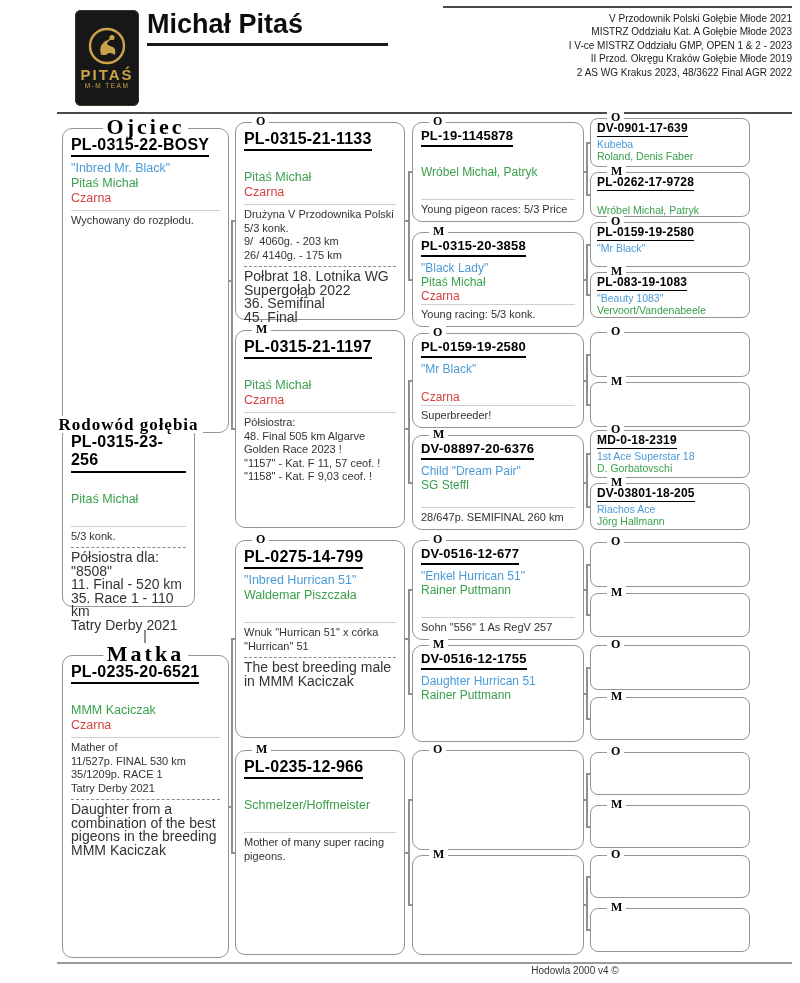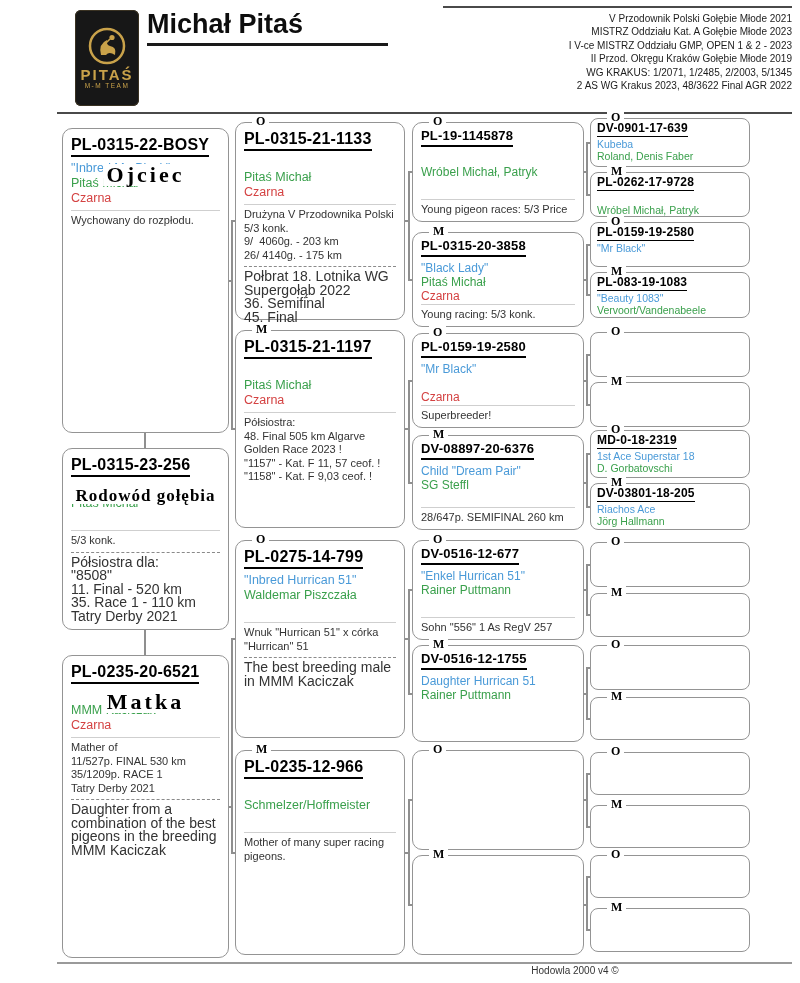--- a/index.html
+++ b/index.html
@@ -20,21 +20,21 @@
   .addr{position:absolute;left:148px;top:52px;font-size:13px;line-height:16.5px;color:#1c1c1c;}
   .ach{position:absolute;left:400px;top:12px;width:392px;text-align:right;font-size:10px;
        line-height:13.4px;color:#1c1c1c;}
 
   
   .tree{position:absolute;left:0;top:0;width:800px;height:983px;}
   .pbox{position:absolute;border:1.5px solid #949494;border-radius:10px;background:#fff;
         box-sizing:border-box;display:flex;flex-direction:column;padding:7px 8px 5px 8px;z-index:1;}
   .blabel{position:absolute;top:-8px;left:16px;background:#fff;padding:0 4px;
         font-family:"Liberation Serif", serif;font-weight:bold;font-size:12px;color:#000;line-height:1;}
-  .big .blabel{left:50%;transform:translateX(-50%);font-size:22px;top:-13px;letter-spacing:3px;white-space:nowrap;margin-top:48px;}
+  .big .blabel{left:50%;transform:translateX(-50%);font-size:22px;top:-13px;letter-spacing:3px;white-space:nowrap;}
   .subject .blabel{font-size:17px;top:-10px;letter-spacing:1px;}
   .ring{font-weight:bold;font-size:16px;color:#000;align-self:flex-start;
         border-bottom:2px solid #000;padding-bottom:1px;margin-bottom:4px;letter-spacing:0.2px;line-height:1.15;}
   .slot{font-size:12.5px;line-height:15px;min-height:15px;}
   .name{color:#4a9ad8;} .owner{color:#3aa04c;} .pcolor{color:#d44242;}
   .info{font-size:11px;line-height:13.5px;color:#333;margin-top:4px;border-top:1px solid #cfcfcf;
         padding-top:3px;white-space:pre-wrap;}
   .notes{font-size:14px;line-height:13.5px;color:#333;margin-top:4px;border-top:1px dashed #8a8a8a;
         padding-top:3px;white-space:pre-wrap;}
   .c2 .info{margin-top:auto;}
@@ -64,36 +64,35 @@
     </svg>
     <div class="brand">PITAŚ</div>
     <div class="brand-sub">M-M TEAM</div>
   </div>
   <h1 class="breeder-name">Michał Pitaś</h1>
   <div class="ach">
     <div>V Przodownik Polski Gołębie Młode 2021</div>
     <div>MISTRZ Oddziału Kat. A Gołębie Młode 2023</div>
     <div>I V-ce MISTRZ Oddziału GMP, OPEN 1 &amp; 2 - 2023</div>
     <div>II Przod. Okręgu Kraków Gołębie Młode 2019</div>
-    <div>WG KRAKUS: 1/2071, 1/2485, 2/2003, 5/1345</div>
     <div>2 AS WG Krakus 2023, 48/3622 Final AGR 2022</div>
   </div>
   <div class="rule" style="left:57px;top:112px;width:735px;height:2px;"></div>
 
   <div class="tree" id="tree">
       <div class="pbox c0 big" style="left: 62px; top: 128px; width: 167px; height: 305px;">
     <span class="blabel">Ojciec</span>
     <div class="ring">PL-0315-22-BOSY</div>
     <div class="slot name">"Inbred Mr. Black"</div>
     <div class="slot owner">Pitaś Michał</div>
     <div class="slot pcolor">Czarna</div>
     <div class="info"><div>Wychowany do rozpłodu.</div></div>
 
   </div>
-      <div class="pbox c0 big subject" style="left: 62px; top: 448px; width: 167px; height: 182px;">
+      <div class="pbox c0 big subject" style="left: 62px; top: 425px; width: 133px; height: 182px;">
     <span class="blabel">Rodowód gołębia</span>
     <div class="ring">PL-0315-23-256</div>
     <div class="slot name"></div>
     <div class="slot owner">Pitaś Michał</div>
     <div class="slot pcolor"></div>
     <div class="info"><div>5/3 konk.</div></div>
     <div class="notes"><div>Półsiostra dla:</div><div>"8508"</div><div>11. Final - 520 km</div><div>35. Race 1 - 110 km</div><div>Tatry Derby 2021</div></div>
   </div>
       <div class="pbox c0 big" style="left: 62px; top: 655px; width: 167px; height: 303px;">
     <span class="blabel">Matka</span>

